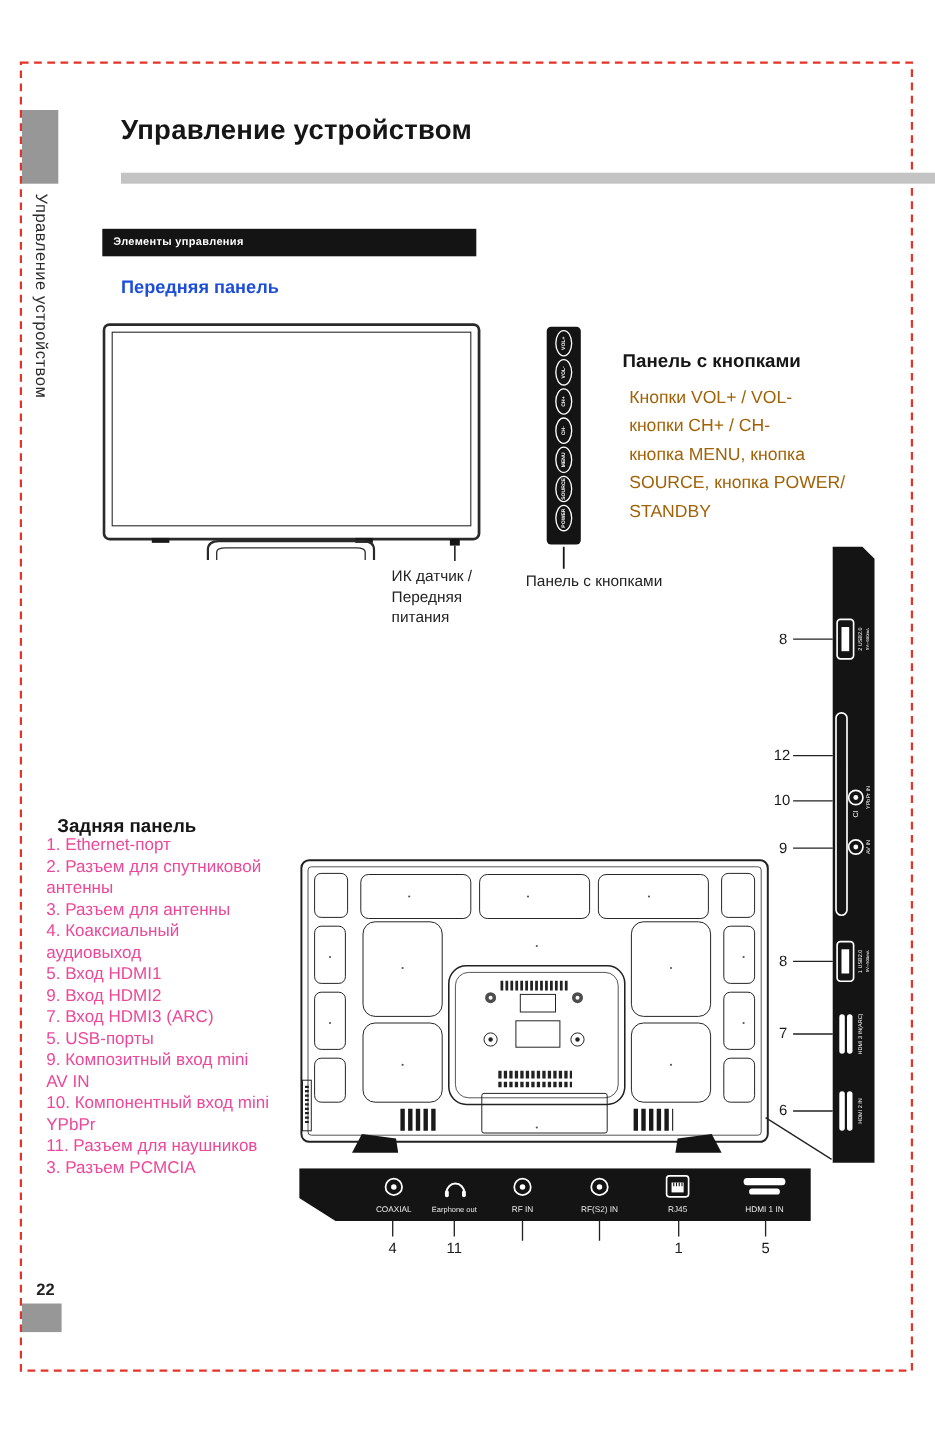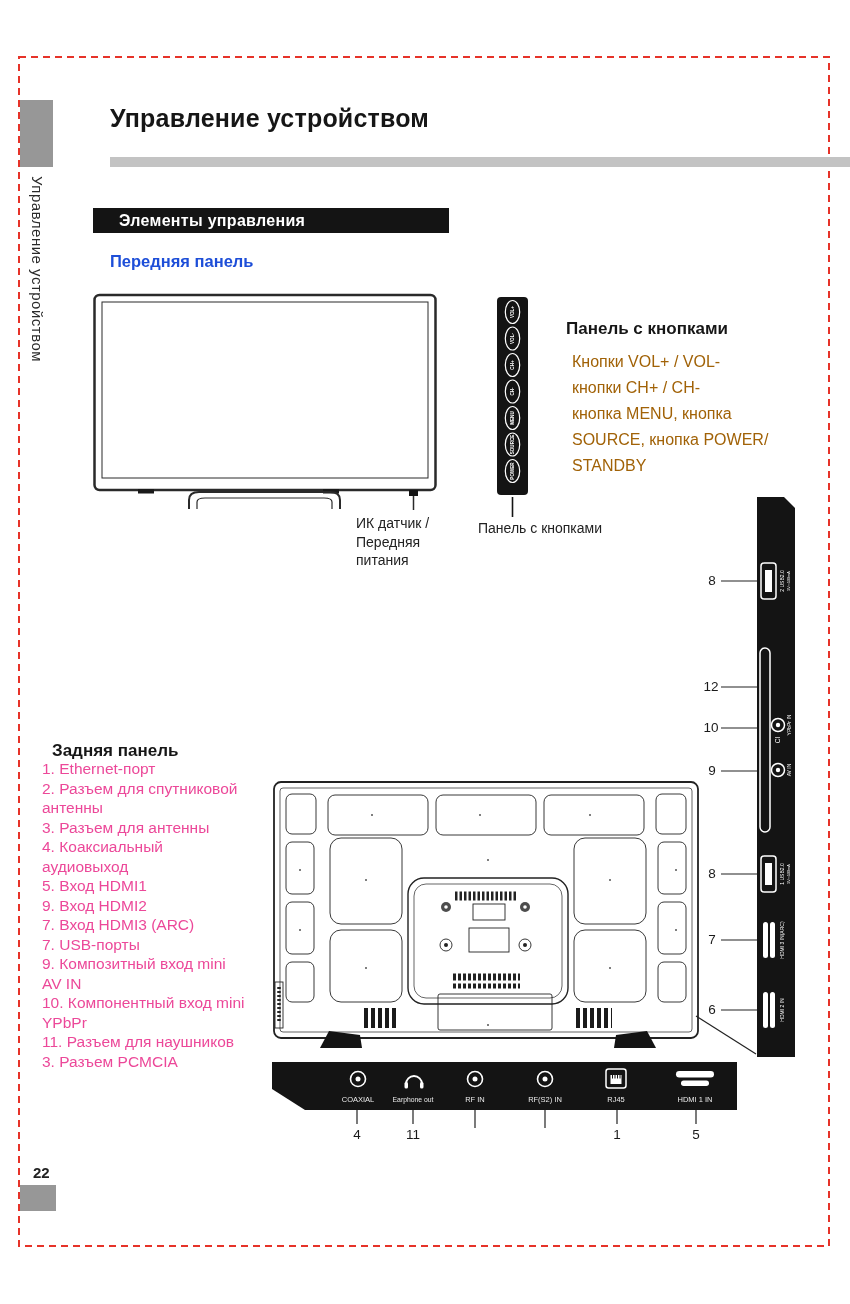--- a/index.html
+++ b/index.html
@@ -3,21 +3,21 @@
 <meta charset="utf-8">
 <style>
   html,body{margin:0;padding:0;background:#fff;}
   .page{position:relative;width:850px;height:1304px;background:#ffffff;overflow:hidden;
         font-family:"Liberation Sans","DejaVu Sans",sans-serif;color:#1d1d1d;}
   .abs{position:absolute;}
   .vtext{writing-mode:vertical-rl;text-orientation:sideways;font-size:15px;color:#2a2a2a;letter-spacing:0.5px;}
   .gray-block{background:#979797;}
   .title{font-size:25px;font-weight:bold;color:#161616;letter-spacing:0.2px;}
   .rule{background:#c3c3c3;}
-  .banner{background:#141414;color:#ffffff;font-size:16px;font-weight:bold;line-height:25px;padding-left:26px;letter-spacing:0.3px;}
+  .banner{background:#141414;color:#ffffff;font-size:10px;font-weight:bold;line-height:25px;padding-left:10px;letter-spacing:0.3px;}
   .h2{font-size:16.5px;font-weight:bold;color:#1d4ed8;}
   .h2r{font-size:17px;font-weight:bold;color:#161616;}
   .body-txt{font-size:16px;line-height:26px;white-space:pre-line;color:#a16207;}
   .callout-label{font-size:14px;color:#222;white-space:pre-line;line-height:18.5px;}
   .list{font-size:15.5px;line-height:19.5px;color:#ec4899;width:240px;}
   .list div{white-space:pre-line;}
   .pagenum{font-size:15px;font-weight:bold;color:#222;}
   svg text{font-family:"Liberation Sans","DejaVu Sans",sans-serif;}
 </style>
 </head>
@@ -95,21 +95,21 @@
   <div class="abs list" style="left:42px;top:759px;">
     <div>1. Ethernet-порт</div>
     <div>2. Разъем для спутниковой
 антенны</div>
     <div>3. Разъем для антенны</div>
     <div>4. Коаксиальный
 аудиовыход</div>
     <div>5. Вход HDMI1</div>
     <div>9. Вход HDMI2</div>
     <div>7. Вход HDMI3 (ARC)</div>
-    <div>7. USB-порты</div>
+    <div>5. USB-порты</div>
     <div>9. Композитный вход mini
 AV IN</div>
     <div>10. Компонентный вход mini
 YPbPr</div>
     <div>11. Разъем для наушников</div>
     <div>3. Разъем PCMCIA</div>
   </div>
 
   <svg class="abs" style="left:272px;top:780px;" width="432" height="272" viewBox="0 0 432 272">
     <g stroke="#222" fill="none" stroke-width="0.9">

